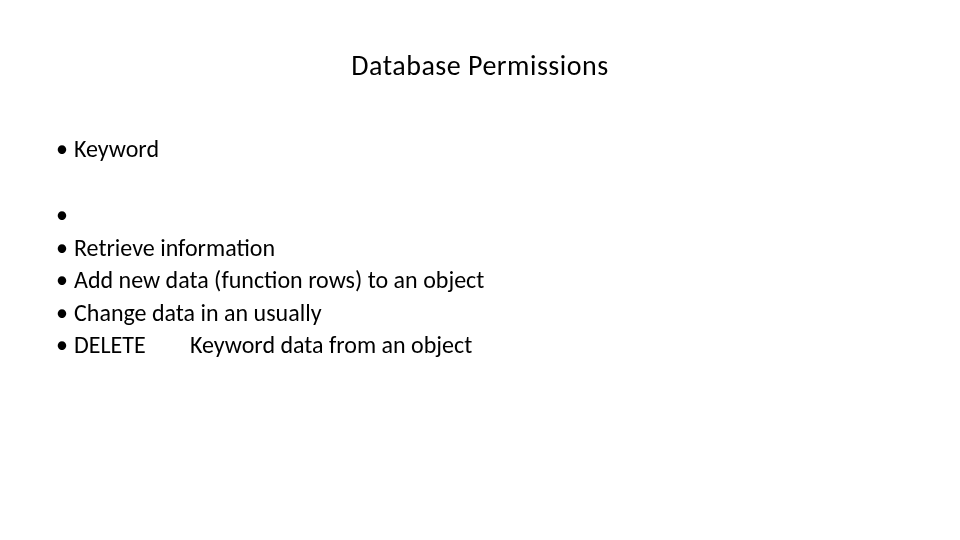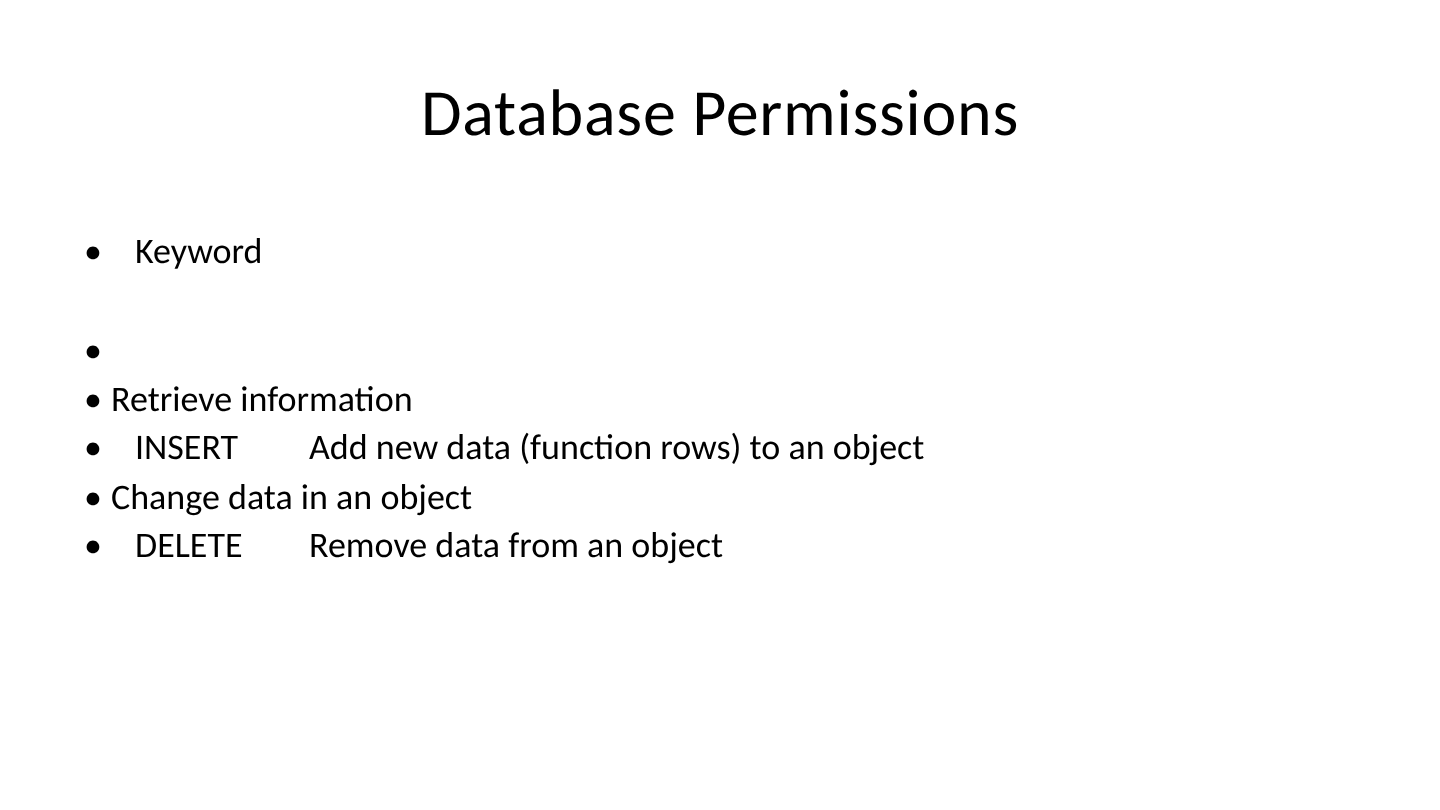--- a/index.html
+++ b/index.html
@@ -10,42 +10,41 @@
       font-family: Calibri, "Segoe UI", sans-serif;
       color: #000000;
       position: relative;
       overflow: hidden;
     }
     .slide {
       padding: 48px 56px 0 56px;
     }
     .title {
       text-align: center;
-      font-size: 44px;
+      font-size: 28px;
       font-weight: 400;
       letter-spacing: 0.5px;
       margin-bottom: 50px;
       font-family: "Calibri Light", Calibri, sans-serif;
     }
     .content {
       font-size: 24px;
       line-height: 1.35;
     }
     .row {
       display: flex;
       align-items: baseline;
     }
     .bullet {
       width: 18px;
       flex-shrink: 0;
     }
     .keyword-col {
       width: 116px;
       flex-shrink: 0;
-      margin-left: 16px;
     }
     .desc-col {
       flex: 1;
     }
     .header-row {
       margin-bottom: 34px;
     }
   </style>
 </head>
 <body>
@@ -64,29 +63,28 @@
       <span class="bullet">•</span>
     </div>
 
     <div class="row">
       <span class="bullet">•</span>
       <span class="desc-col">Retrieve information</span>
     </div>
 
     <div class="row">
       <span class="bullet">•</span>
-      <span class="keyword-col">INSERT</span>
       <span class="desc-col">Add new data (function rows) to an object</span>
     </div>
 
     <div class="row">
       <span class="bullet">•</span>
-      <span class="desc-col">Change data in an object</span>
+      <span class="desc-col">Change data in an usually</span>
     </div>
 
     <div class="row">
       <span class="bullet">•</span>
       <span class="keyword-col">DELETE</span>
-      <span class="desc-col">Remove data from an object</span>
+      <span class="desc-col">Keyword data from an object</span>
     </div>
 
   </div>
 </div>
 
 </body></html>

